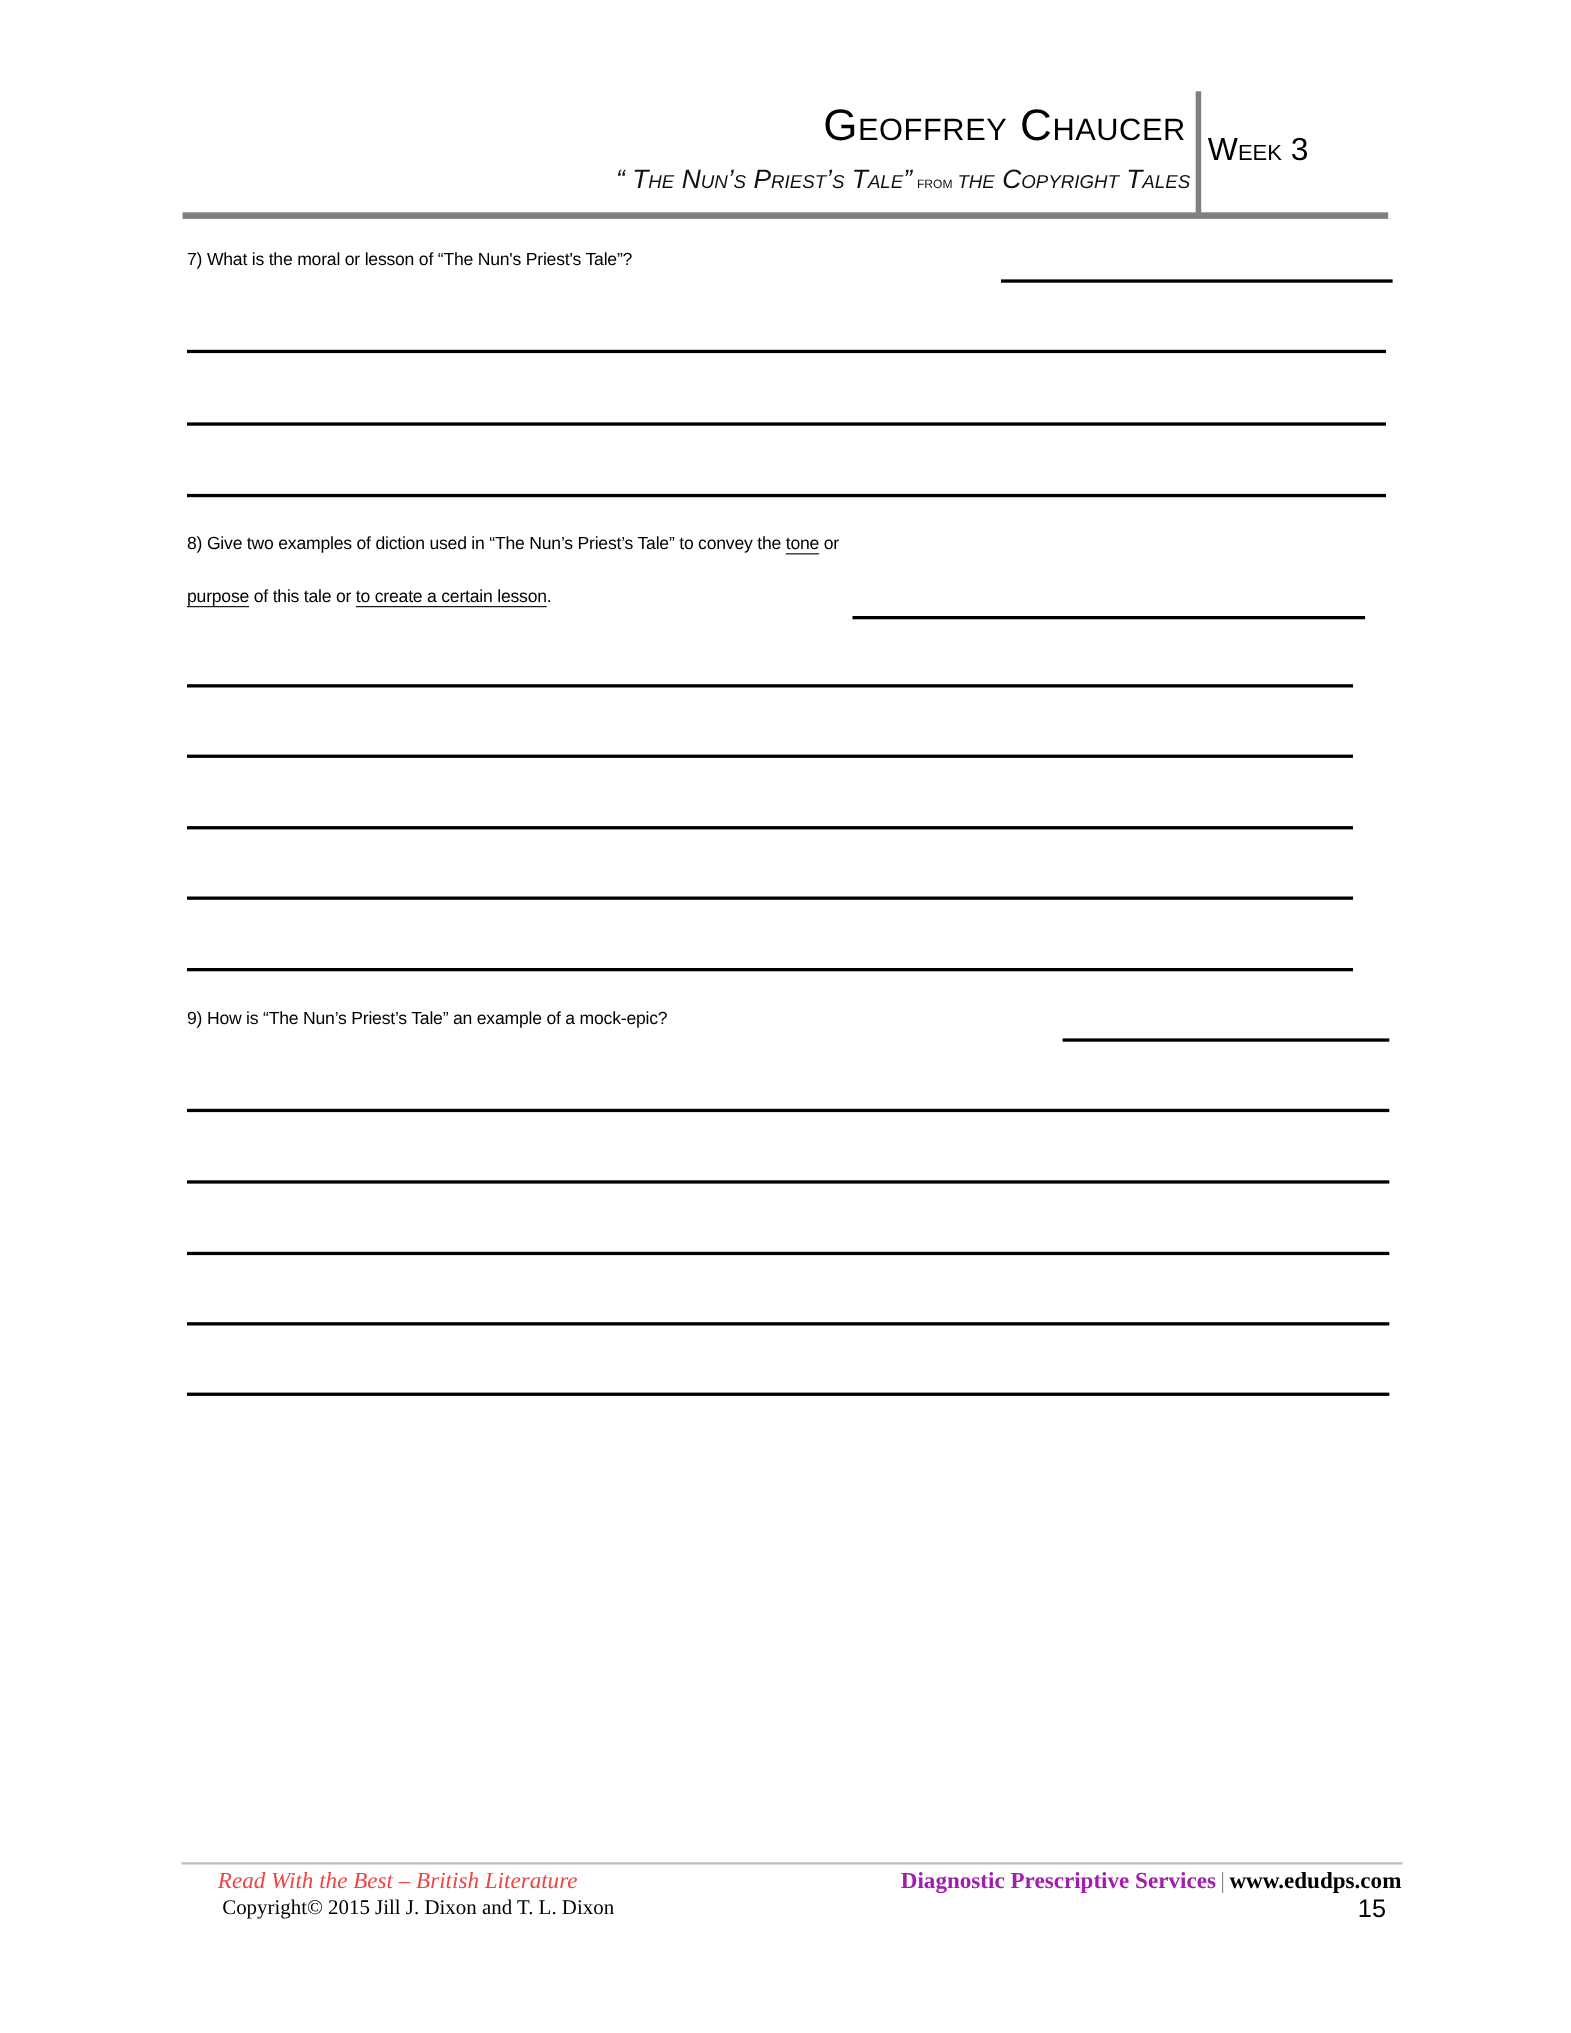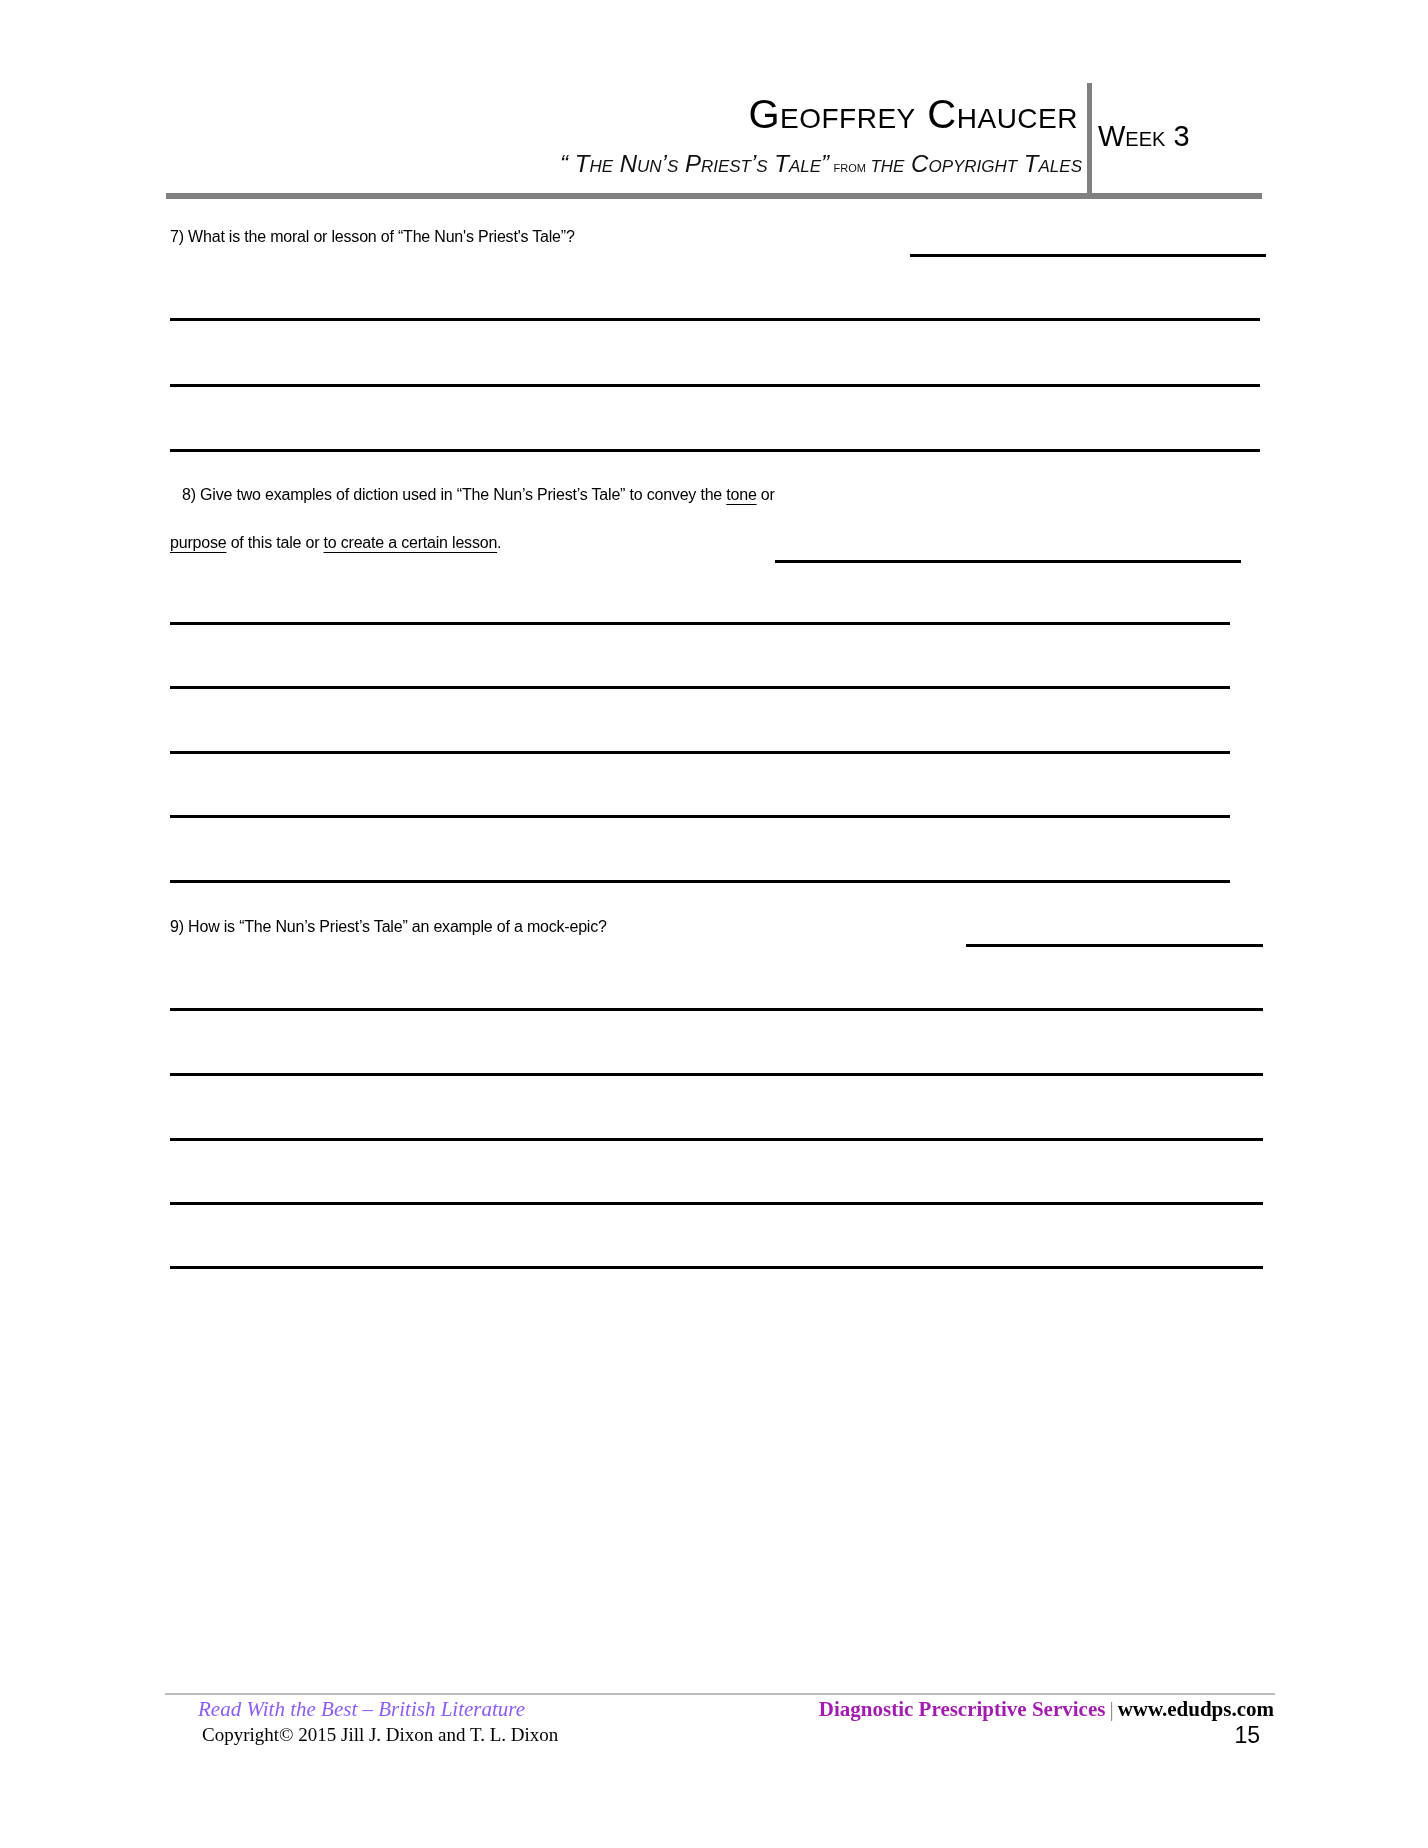--- a/index.html
+++ b/index.html
@@ -8,21 +8,21 @@
   .title{right:350px;top:92px;font-size:40px;font-variant:small-caps;letter-spacing:0.5px;white-space:nowrap;}
   .subtitle{right:346px;top:150px;font-size:24px;font-style:italic;font-variant:small-caps;white-space:nowrap;color:#111;}
   .subtitle .plain{font-style:normal;font-size:16px;}
   .week{left:1098px;top:120px;font-size:29px;font-variant:small-caps;white-space:nowrap;}
   .vbar{left:1087px;top:83px;width:5px;height:112px;background:#808080;}
   .hbar{left:166px;top:193px;width:1096px;height:6px;background:#808080;}
   .q{font-size:16px;white-space:nowrap;letter-spacing:-0.2px;}
   .u{text-decoration:underline;text-underline-offset:4px;}
   .line{height:3px;background:#000;}
   .fline{left:165px;top:1693px;width:1110px;height:2px;background:#bdbdbd;}
-  .f1{left:198px;top:1697px;font-family:"Liberation Serif",serif;font-style:italic;font-size:21px;color:#8b5cf6;white-space:nowrap;}
+  .f1{left:198px;top:1697px;font-family:"Liberation Serif",serif;font-style:italic;font-size:21px;color:#ef4444;white-space:nowrap;}
   .f2{left:202px;top:1724px;font-family:"Liberation Serif",serif;font-size:19px;white-space:nowrap;}
   .f3{right:154px;top:1697px;font-family:"Liberation Serif",serif;font-size:21px;white-space:nowrap;}
   .f3 .gray{color:#a21caf;font-weight:bold;}
   .f3 .sep{color:#888;margin:0 4px;}
   .f3 .bold{font-weight:bold;}
   .pnum{right:168px;top:1722px;font-size:23px;}
 </style>
 </head>
 <body>
 
@@ -36,21 +36,21 @@
 
 <div class="abs q" style="left:170px;top:228px;">
   <span>7)</span>
   <span>What is the moral or lesson of “The Nun's Priest's Tale”?</span>
 </div>
 <div class="abs line" style="left:910px;top:254px;width:356px;"></div>
 <div class="abs line" style="left:170px;top:318px;width:1090px;"></div>
 <div class="abs line" style="left:170px;top:384px;width:1090px;"></div>
 <div class="abs line" style="left:170px;top:449px;width:1090px;"></div>
 
-<div class="abs q" style="left:170px;top:486px;margin-left:12px;">
+<div class="abs q" style="left:170px;top:486px;">
   <span>8)</span>
   <span>Give two examples of diction used in “The Nun’s Priest’s Tale” to convey the </span><span class="u">tone</span><span> or</span>
 </div>
 <div class="abs q" style="left:170px;top:534px;">
   <span class="u">purpose</span><span> of this tale or </span><span class="u">to create a certain lesson</span><span>.</span>
 </div>
 <div class="abs line" style="left:775px;top:560px;width:466px;"></div>
 <div class="abs line" style="left:170px;top:622px;width:1060px;"></div>
 <div class="abs line" style="left:170px;top:686px;width:1060px;"></div>
 <div class="abs line" style="left:170px;top:751px;width:1060px;"></div>

